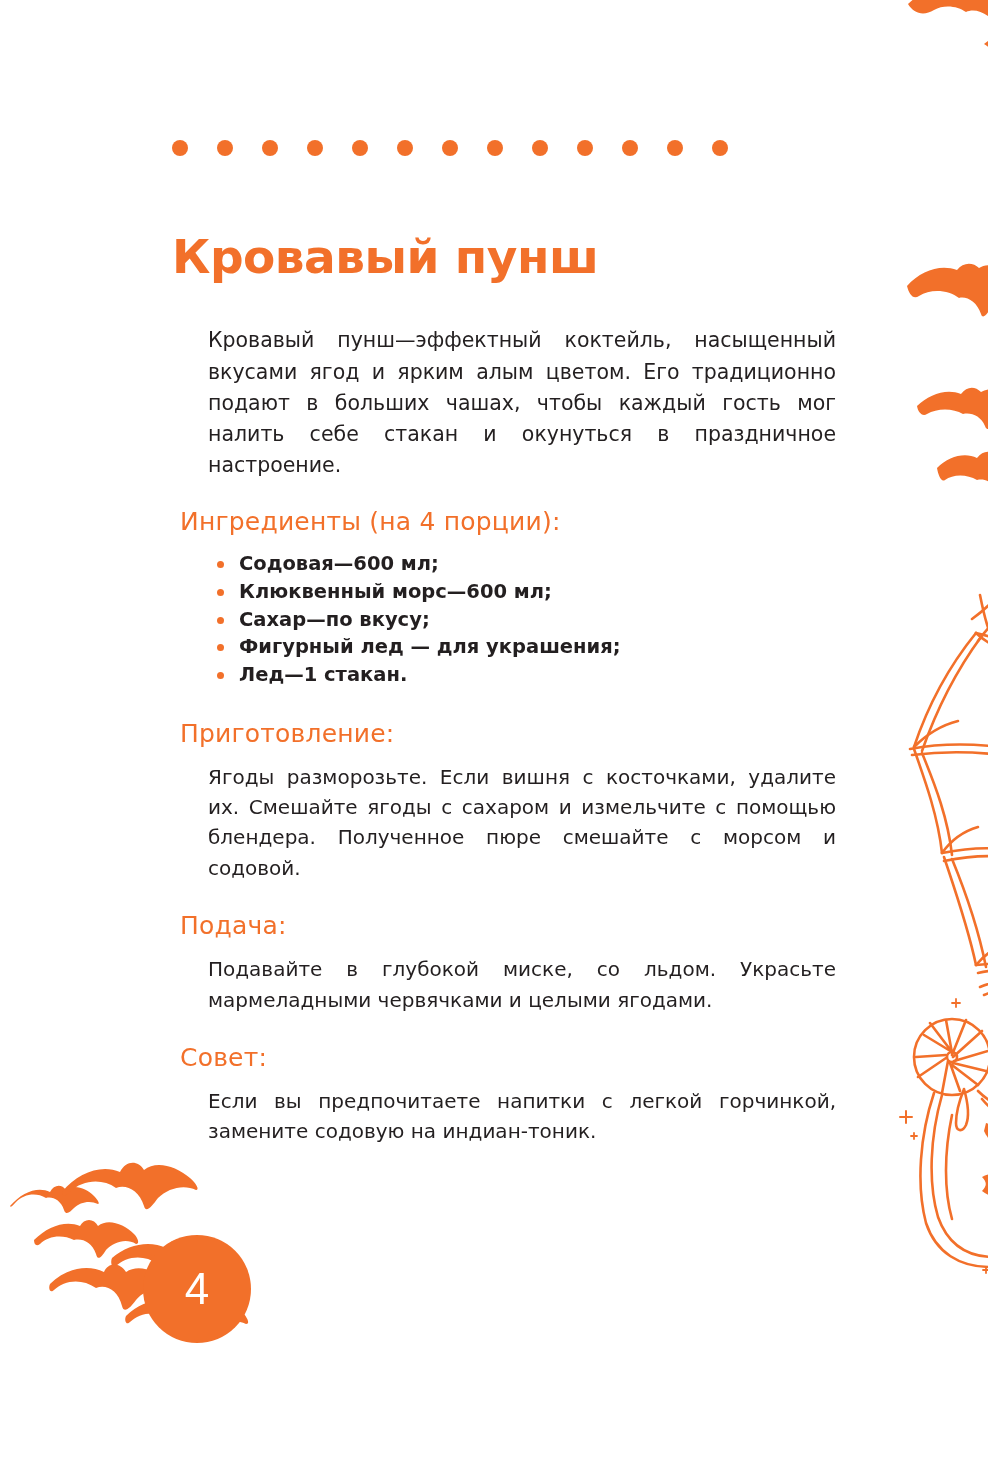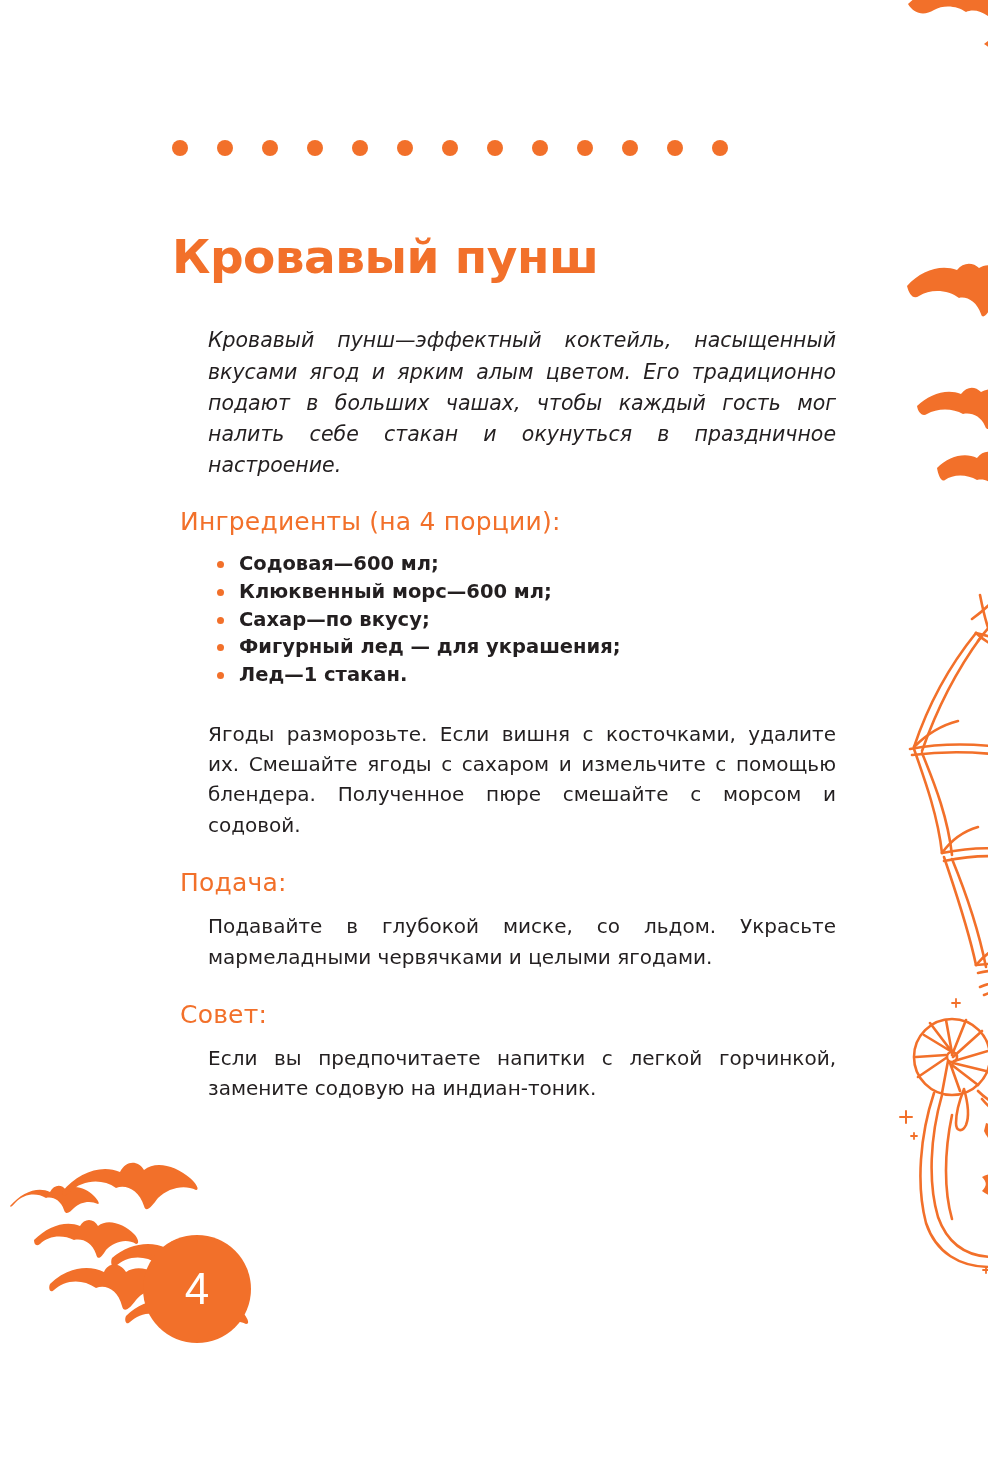--- a/index.html
+++ b/index.html
@@ -65,21 +65,20 @@
   .intro {
     font-family: "DejaVu Sans", sans-serif;
     font-size: 20.5px;
     line-height: 1.52;
     color: #231f20;
     text-align: justify;
     margin: 0 0 26px 0;
     padding-left: 36px;
     width: 664px;
     box-sizing: border-box;
-    font-style: italic;
   }
 
   .section-heading {
     font-family: "DejaVu Sans", sans-serif;
     font-size: 25px;
     font-weight: normal;
     color: #f2702a;
     letter-spacing: 0.2px;
     margin: 0 0 14px 8px;
   }
@@ -259,20 +258,21 @@
     <h2 class="section-heading">Ингредиенты (на 4 порции):</h2>
 
     <ul class="ingredients">
       <li>Содовая—600 мл;</li>
       <li>Клюквенный морс—600 мл;</li>
       <li>Сахар—по вкусу;</li>
       <li>Фигурный лед — для украшения;</li>
       <li>Лед—1 стакан.</li>
     </ul>
 
+    <h2 class="section-heading">Приготовление:</h2>
     <p class="body-text gap-top">Ягоды разморозьте. Если вишня с косточками, удалите их. Смешайте ягоды с сахаром и измельчите с помощью блендера. Полученное пюре смешайте с морсом и содовой.</p>
 
     <h2 class="section-heading">Подача:</h2>
     <p class="body-text gap-top">Подавайте в глубокой миске, со льдом. Украсьте мармеладными червячками и целыми ягодами.</p>
 
     <h2 class="section-heading">Совет:</h2>
     <p class="body-text gap-top">Если вы предпочитаете напитки с легкой горчинкой, замените содовую на индиан-тоник.</p>
 
   </div>
 

